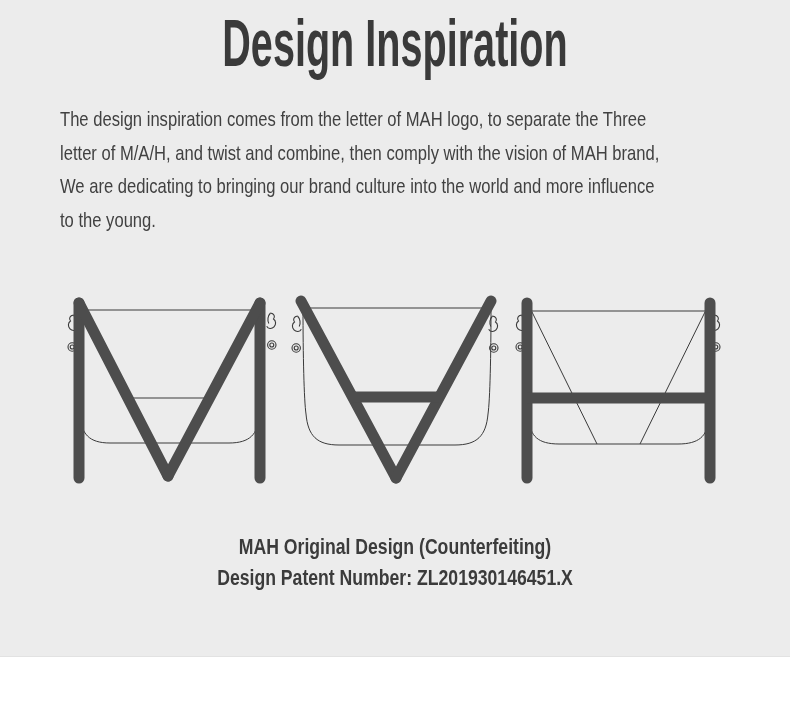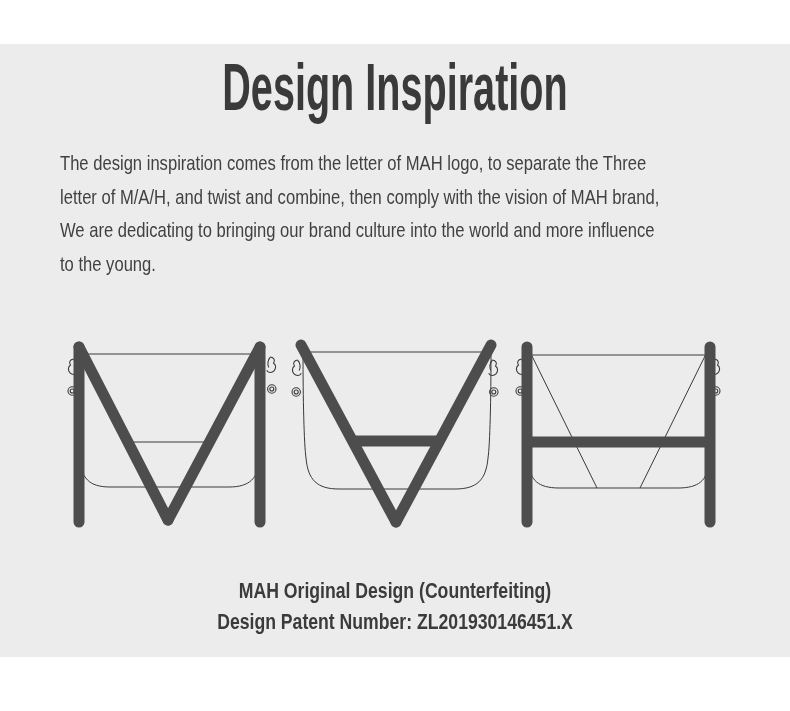--- a/index.html
+++ b/index.html
@@ -5,21 +5,20 @@
   html,body { margin:0; padding:0; background:#ffffff; }
   .page {
     position:relative; width:790px; height:711px; overflow:hidden;
     background:var(--page-bg,#ffffff);
     font-family:"Liberation Sans", sans-serif;
   }
   .gray-section {
     position:absolute; top:0; left:0; width:790px; height:656px;
     background:var(--section-bg,#ececec);
     border-bottom:1px solid #e2e2e2;
-    margin-top:44px;
   }
   .title {
     position:absolute; top:10px; left:0; width:790px; margin:0;
     text-align:center; white-space:nowrap;
     font-size:66px; line-height:66px; font-weight:bold;
     color:var(--title-ink,#3a3a3a);
     transform:scaleX(0.60); transform-origin:50% 0;
     letter-spacing:0px;
   }
   .description {

